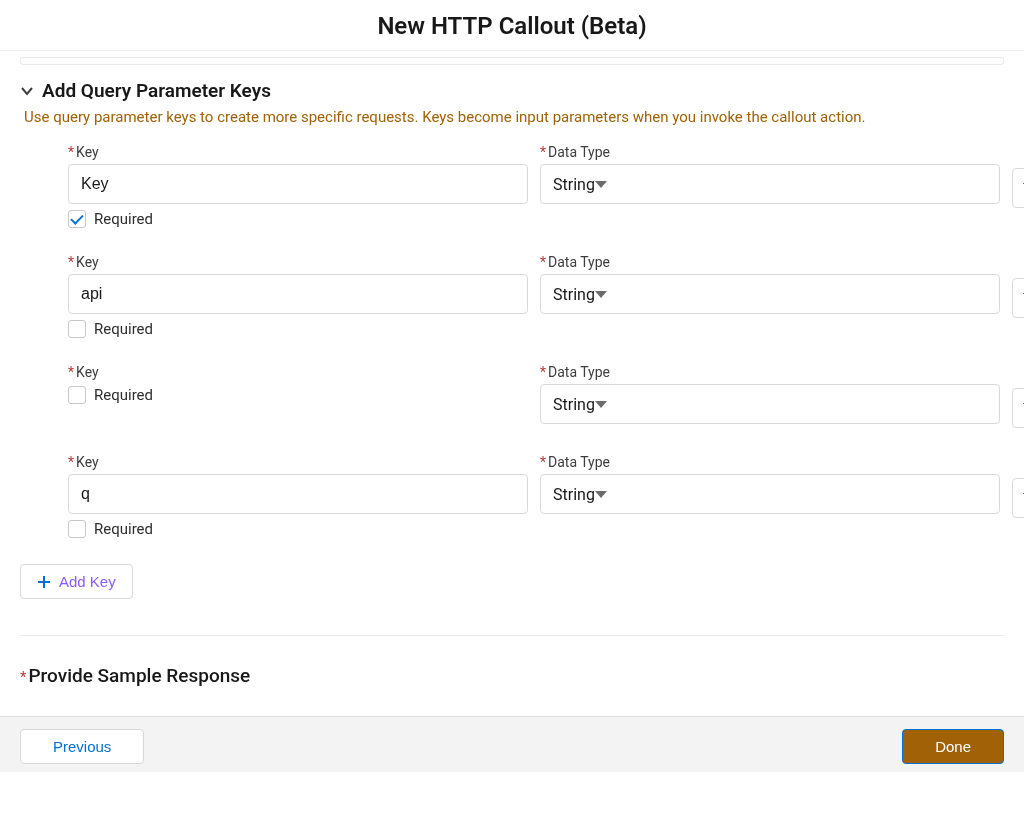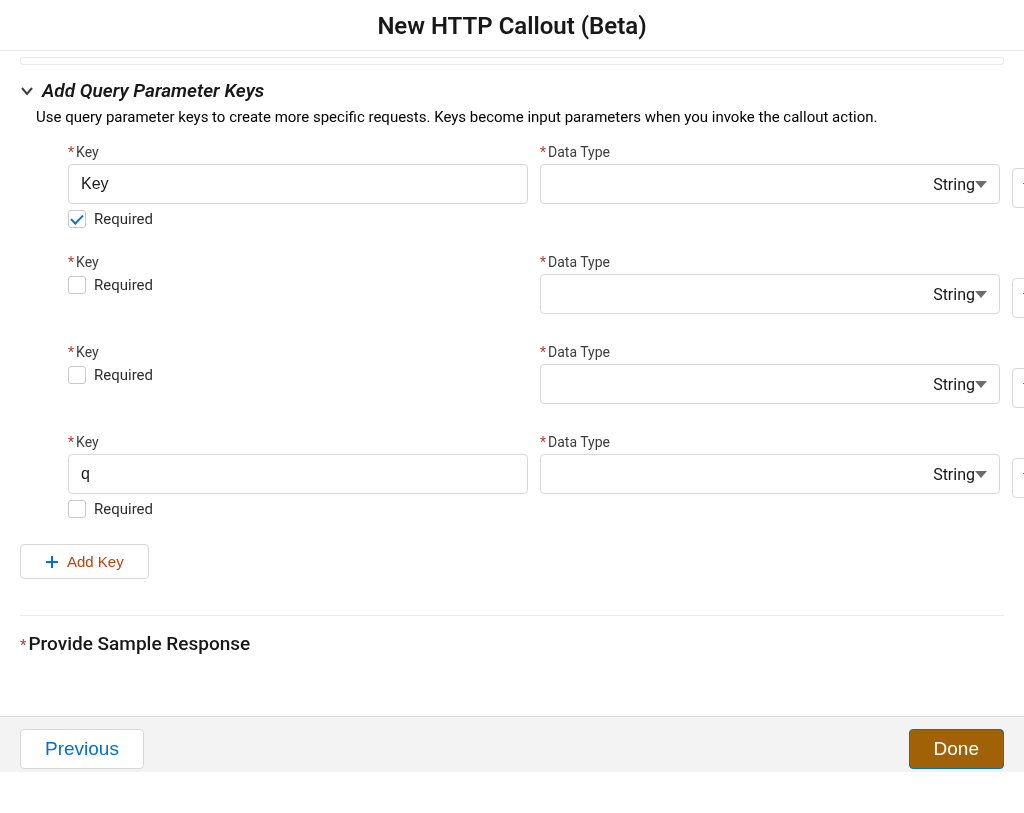--- a/index.html
+++ b/index.html
@@ -47,26 +47,25 @@
   }
   .section-header {
     display: flex;
     align-items: center;
     gap: 8px;
     margin: 4px 0 6px;
   }
   .section-title {
     font-size: 19px;
     font-weight: 600;
-    font-style: italic;
   }
   .section-desc {
     font-size: 15px;
-    color: #000000;
-    margin: 4px 16px 18px;
+    color: #a16207;
+    margin: 4px 4px 18px;
   }
   .param-row {
     display: flex;
     gap: 12px;
     align-items: flex-start;
     margin-bottom: 26px;
     margin-left: 48px;
   }
   .col-key { flex: 0 0 460px; }
   .col-type { flex: 0 0 460px; }
@@ -89,21 +88,21 @@
     border: 1px solid #d8d8d8;
     border-radius: 4px;
     padding: 0 12px;
     font-size: 16px;
     color: #181818;
     background: #fff;
   }
   .select-box {
     display: flex;
     align-items: center;
-    justify-content: flex-end;
+    justify-content: flex-start;
     cursor: pointer;
   }
   .chev-down {
     width: 0; height: 0;
     border-left: 6px solid transparent;
     border-right: 6px solid transparent;
     border-top: 7px solid #6b6b6b;
   }
   .check-row {
     display: flex;
@@ -141,49 +140,49 @@
   }
   .trash-svg { width: 16px; height: 18px; fill: #706e6b; }
   .chevron-svg { width: 14px; height: 14px; stroke: #3e3e3e; stroke-width: 2; fill: none; cursor: pointer; }
   .add-btn {
     display: inline-flex;
     align-items: center;
     gap: 8px;
     border: 1px solid #d8d8d8;
     border-radius: 4px;
     background: #fff;
-    padding: 8px 24px;
+    padding: 8px 16px;
     font-size: 15px;
-    color: #c2410c;
+    color: #8b5cf6;
     cursor: pointer;
     margin-bottom: 30px;
   }
   .plus-svg { width: 14px; height: 14px; stroke: #0070d2; stroke-width: 2; }
   .sample-sect {
     border-top: 1px solid #eaeaea;
-    padding-top: 16px;
+    padding-top: 28px;
     margin-top: 6px;
   }
   .sample-title {
     font-size: 19px;
     font-weight: 500;
   }
   .footer {
     border-top: 1px solid #dcdcdc;
     background: #f3f3f3;
     padding: 12px 20px 0;
     display: flex;
     justify-content: space-between;
     align-items: flex-start;
     height: 56px;
   }
   .btn {
     border-radius: 4px;
-    padding: 8px 24px;
-    font-size: 19px;
+    padding: 8px 32px;
+    font-size: 15px;
     cursor: pointer;
     border: 1px solid #d8d8d8;
     background: #fff;
     color: #0070d2;
   }
   .btn.primary {
     background: #a16207;
     border-color: #0070d2;
     color: #fff;
   }
@@ -231,20 +230,21 @@
       <div class="icon-btn">
         <svg class="trash-svg" viewBox="0 0 16 18">
           <path d="M2 4h12l-1 12a1 1 0 0 1-1 1H4a1 1 0 0 1-1-1L2 4zm3-2h6v2H5V2zM0 4h16v1H0z"></path>
         </svg>
       </div>
     </div>
           </div>
           <div class="param-row">
     <div class="col-key">
       <div class="field-label"><span class="req-star">*</span><span>Key</span></div>
+      <input class="text-input" value="api" style="">
       <div class="check-row">
         <div class="checkbox "></div>
         <span class="check-label">Required</span>
       </div>
     </div>
     <div class="col-type">
       <div class="field-label"><span class="req-star">*</span><span>Data Type</span></div>
       <div class="select-box">
         <span>String</span>
         <span class="chev-down"></span>

